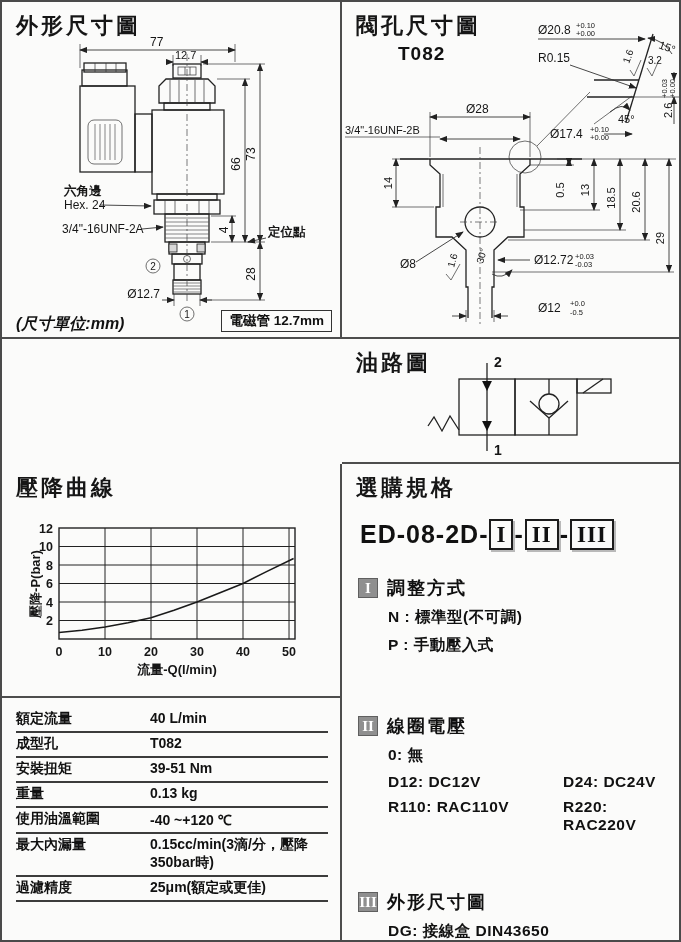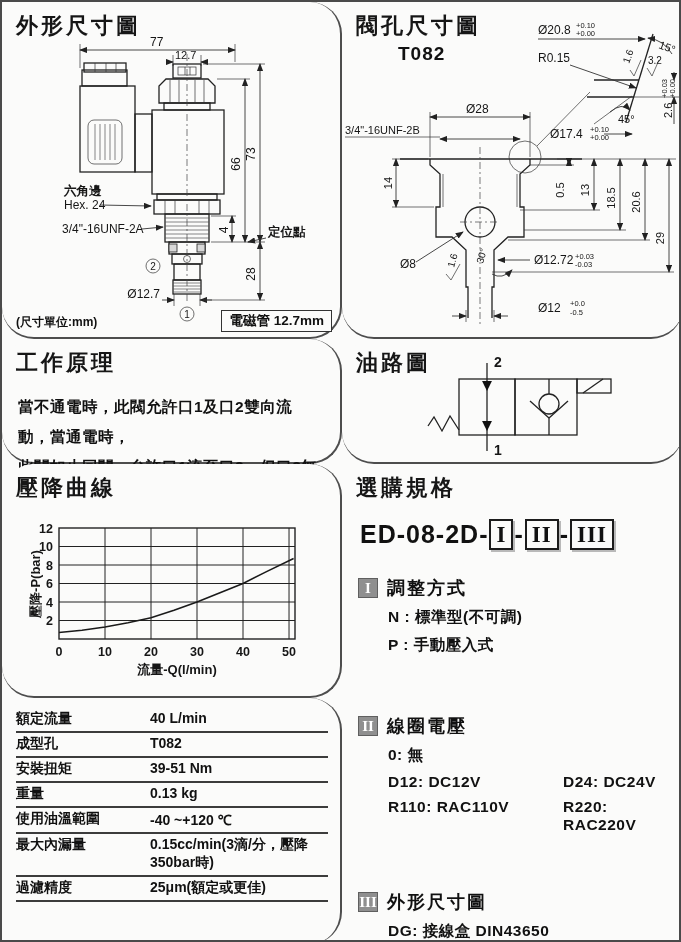--- a/index.html
+++ b/index.html
@@ -1,19 +1,19 @@
 <!DOCTYPE html>
 <html><head>
 <meta charset="utf-8">
 <style>
   html,body{margin:0;padding:0;background:#e8e8e6;}
   *{box-sizing:border-box;}
   body{font-family:"Liberation Sans",sans-serif;color:#111;}
   #page{position:relative;width:681px;height:942px;background:#fbfbfa;border:2px solid #4a4a4a;overflow:hidden;}
-  .panel{position:absolute;background:#fbfbfa;border-radius:32px;}
+  .panel{position:absolute;background:#fbfbfa;}
   .bR{border-right:2px solid #4d4d4d;}
   .bB{border-bottom:2px solid #4d4d4d;}
   .ptitle{font-size:22px;font-weight:bold;letter-spacing:3px;color:#161616;margin:0;padding:9px 0 0 14px;}
   svg{position:absolute;left:0;top:0;}
   svg text{font-family:"Liberation Sans",sans-serif;fill:#161616;}
   .d11{font-size:11px;}
   .d12{font-size:12px;}
   .d10{font-size:10px;}
   .d7{font-size:7.5px;}
   .cjk12{font-size:12.5px;font-weight:600;}
@@ -37,21 +37,21 @@
   
   .model-line{margin:16px 0 0 18px;font-size:25px;font-weight:bold;letter-spacing:1px;display:flex;align-items:center;}
   .mbox{display:inline-block;border:2px solid #1c1c1c;box-shadow:2px 2px 0 #b9b9b9;padding:0 5px;margin:0 1px;font-family:"Liberation Serif",serif;font-size:23px;line-height:27px;}
   .osec{margin:0 0 0 16px;}
   .osec-head{display:flex;align-items:center;font-size:18px;font-weight:bold;letter-spacing:2px;}
   .badge{display:inline-flex;align-items:center;justify-content:center;width:20px;height:20px;background:#8f8f8f;border:1px solid #5f5f5f;color:#fff;font-family:"Liberation Serif",serif;font-size:15px;font-weight:bold;margin-right:9px;letter-spacing:0;}
   .oline{font-size:15.5px;font-weight:600;margin:7px 0 0 30px;letter-spacing:0.5px;}
   .ogrid{display:grid;grid-template-columns:175px auto;margin-left:30px;}
   .ogrid .oline{margin-left:0;}
   
-  .unit-note{position:absolute;left:14px;top:312px;font-size:12px;font-weight:600;}
+  .unit-note{position:absolute;left:14px;top:312px;font-size:16px;font-weight:600;font-style:italic;}
   .tube-note{position:absolute;right:8px;top:308px;border:1.5px solid #333;padding:1px 7px;font-size:13.5px;font-weight:600;background:#fbfbfa;margin-left:19px;}
 </style>
 </head>
 <body>
 
 <div id="page">
 
   <section class="panel bR bB" style="left:0;top:0;width:340px;height:337px;">
     <h2 class="ptitle">外形尺寸圖</h2>
     <svg width="340" height="337" viewBox="0 0 340 337">
@@ -280,27 +280,20 @@
       <text class="d7" transform="rotate(-90 325 96)" x="325" y="96">+0.03</text>
       <text class="d7" transform="rotate(-90 333 96)" x="333" y="96">+0.00</text>
 
       <text class="d12" x="208" y="136">Ø17.4</text>
       <text class="d7" x="248" y="130">+0.10</text>
       <text class="d7" x="248" y="138">+0.00</text>
       <line class="dim" x1="262" y1="132" x2="290" y2="132" marker-end="url(#ar2)"></line>
     </svg>
   </section>
 
-  <section class="panel bR bB" style="left:0;top:337px;width:340px;height:125px;">
-    <h2 class="ptitle">工作原理</h2>
-    <div class="principle-text">
-      <div>當不通電時，此閥允許口1及口2雙向流動，當通電時，</div>
-      <div>此閥如止回閥，允許口1流至口2，但口2無法流至口1。</div>
-    </div>
-  </section>
 
   <section class="panel bB" style="left:340px;top:337px;width:341px;height:125px;">
     <h2 class="ptitle">油路圖</h2>
     <svg width="341" height="125" viewBox="0 0 341 125">
       <defs>
         <marker id="ar3" markerWidth="8" markerHeight="8" refX="5" refY="4" orient="auto">
             <path d="M0,0 L8,4 L0,8 z" fill="#111"></path>
           </marker>
       </defs>
       <rect class="ln" x="117" y="40" width="56" height="56"></rect>

